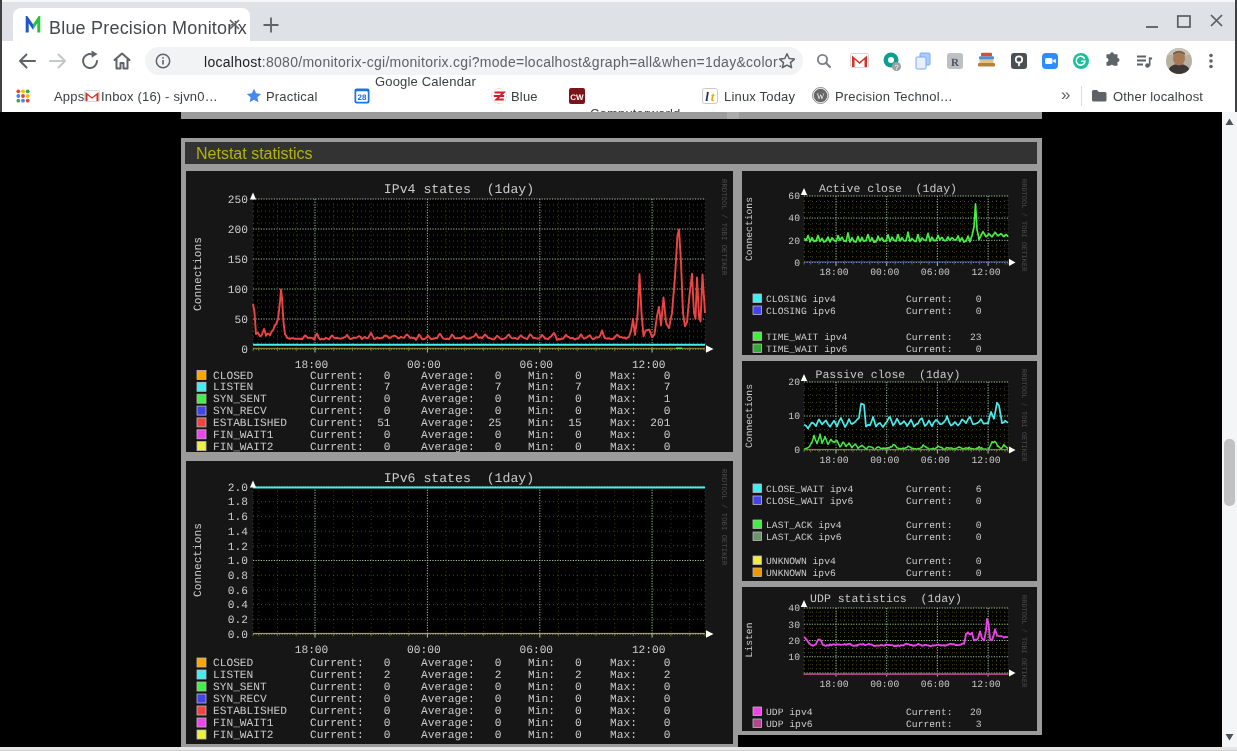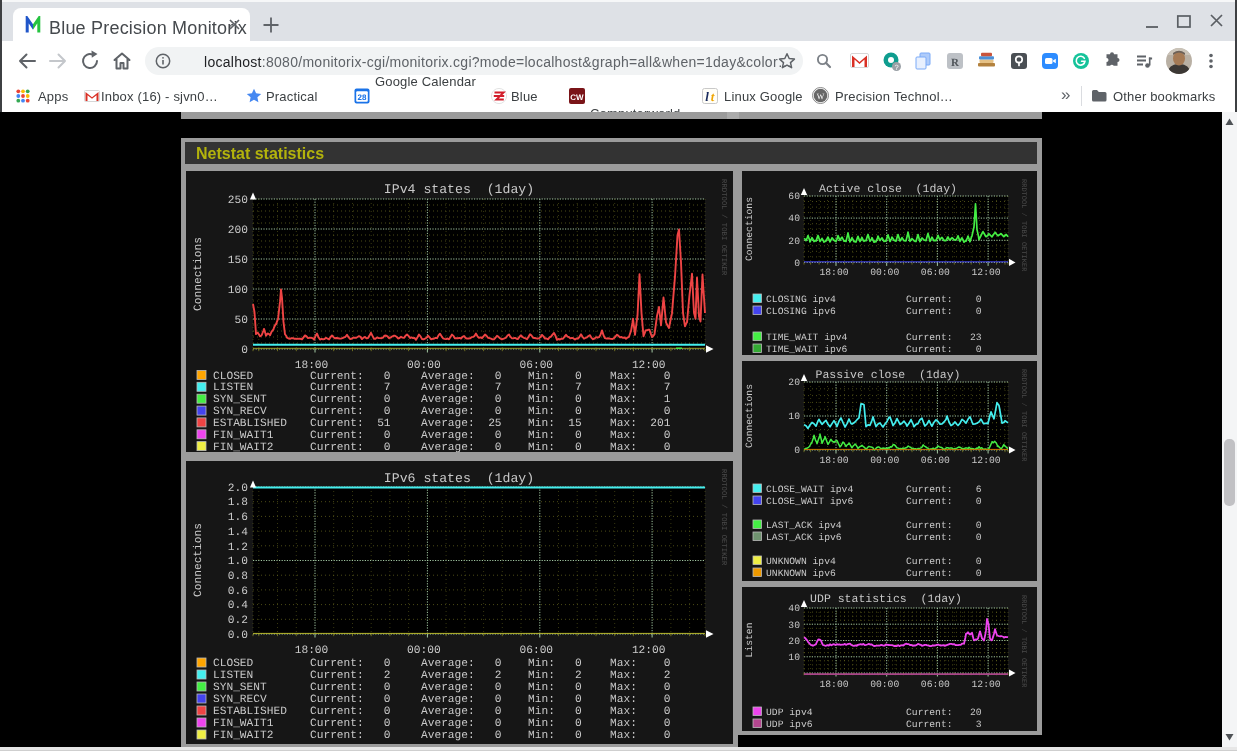--- a/index.html
+++ b/index.html
@@ -139,21 +139,21 @@
   <circle cx="2.3" cy="2.3" r="1.9" fill="#ea4335"></circle>
     <circle cx="7" cy="2.3" r="1.9" fill="#fbbc05"></circle>
     <circle cx="11.7" cy="2.3" r="1.9" fill="#34a853"></circle>
   <circle cx="2.3" cy="7" r="1.9" fill="#4285f4"></circle>
     <circle cx="7" cy="7" r="1.9" fill="#ea4335"></circle>
     <circle cx="11.7" cy="7" r="1.9" fill="#fbbc05"></circle>
   <circle cx="2.3" cy="11.7" r="1.9" fill="#34a853"></circle>
     <circle cx="7" cy="11.7" r="1.9" fill="#4285f4"></circle>
     <circle cx="11.7" cy="11.7" r="1.9" fill="#ea4335"></circle>
 </svg>
-<div class="abs bktext" style="left:38px;top:89px">Apps</div>
+<div class="abs bktext" style="left:54px;top:89px">Apps</div>
 <svg class="abs" style="left:84px;top:90px" width="16" height="12">
   <rect x="0.5" y="0.5" width="15" height="11" rx="1" fill="#fff" stroke="#d6d6d6"></rect>
   <path d="M1.5 11 V2 L8 7.3 L14.5 2 V11 H12.5 V5.3 L8 8.8 L3.5 5.3 V11 Z" fill="#d93025"></path>
 </svg>
 <div class="abs bktext" style="left:101px;top:89px">Inbox (16) - sjvn0…</div>
 <svg class="abs" style="left:246px;top:88px" width="16" height="16">
   <path d="M8 0.8 L10.1 5.3 L15.2 5.9 L11.4 9.3 L12.4 14.3 L8 11.8 L3.6 14.3 L4.6 9.3 L0.8 5.9 L5.9 5.3 Z" fill="#4688f1"></path>
 </svg>
 <div class="abs bktext" style="left:266px;top:89px">Practical</div>
 <svg class="abs" style="left:354px;top:88px" width="16" height="16">
@@ -170,42 +170,42 @@
 <svg class="abs" style="left:569px;top:88px" width="16" height="16">
   <rect width="16" height="16" rx="2" fill="#7a1418"></rect>
   <text x="8" y="11.5" font-size="8" fill="#fff" text-anchor="middle" font-family="Liberation Sans" font-weight="bold">CW</text>
 </svg>
 <div class="abs bktext" style="left:590px;top:106px">Computerworld</div>
 <svg class="abs" style="left:702px;top:88px" width="16" height="16">
   <rect x="0.5" y="0.5" width="15" height="15" rx="2" fill="#fffef8" stroke="#c9c9c9"></rect>
   <text x="5" y="13" font-size="13" fill="#1b2c5e" text-anchor="middle" font-family="Liberation Serif" font-weight="bold" font-style="italic">l</text>
   <text x="10.5" y="13" font-size="13" fill="#f0a500" text-anchor="middle" font-family="Liberation Serif" font-weight="bold" font-style="italic">t</text>
 </svg>
-<div class="abs bktext" style="left:724px;top:89px">Linux Google</div>
+<div class="abs bktext" style="left:724px;top:89px">Linux Today</div>
 <svg class="abs" style="left:812px;top:87px" width="17" height="17">
   <circle cx="8.5" cy="8.5" r="8" fill="#fff" stroke="#888"></circle>
   <circle cx="8.5" cy="8.5" r="6.8" fill="#676767"></circle>
   <text x="8.5" y="11.5" font-size="8" fill="#fff" text-anchor="middle" font-family="Liberation Serif">W</text>
 </svg>
 <div class="abs bktext" style="left:835px;top:89px">Precision Technol…</div>
 <div class="abs" style="left:1061px;top:85px;font-size:17px;color:#5f6368">»</div>
 <div class="abs" style="left:1081px;top:86px;width:1px;height:20px;background:#dadce0"></div>
 <svg class="abs" style="left:1091px;top:89px" width="16" height="13">
   <path d="M1 2.5 a1.5 1.5 0 0 1 1.5 -1.5 H6 l1.8 2 H14 a1.5 1.5 0 0 1 1.5 1.5 V11 a1.5 1.5 0 0 1 -1.5 1.5 H2.5 A1.5 1.5 0 0 1 1 11 Z" fill="#5f6368"></path>
 </svg>
-<div class="abs bktext" style="left:1113px;top:89px">Other bookmarks</div>
+<div class="abs bktext" style="left:1113px;top:89px">Other localhost</div>
 <style>.bktext{font-size:13px;letter-spacing:0.18px;color:#3c4043}</style>
 
 <div class="abs" style="left:0;top:112px;width:1222px;height:635px;background:#000"></div>
 <div class="abs" style="left:181px;top:112px;width:861px;height:7px;background:#9b9b9b"></div>
 <div class="abs" style="left:727px;top:112px;width:12px;height:7px;background:#ababab"></div>
 
 <div class="abs" style="left:181px;top:138px;width:861px;height:30px;background:#9b9b9b"></div>
 <div class="abs" style="left:185px;top:142px;width:852px;height:22px;background:#333"></div>
-<div class="abs" style="left:196px;top:144.5px;font-size:16px;font-weight:bold;color:#b3b30c;">Netstat statistics</div>
+<div class="abs" style="left:196px;top:144.5px;font-size:16px;font-weight:normal;color:#b3b30c;">Netstat statistics</div>
 
 <div class="abs" style="left:181px;top:166px;width:557px;height:582px;background:#9b9b9b"></div>
 <div class="abs" style="left:734px;top:166px;width:308px;height:569px;background:#9b9b9b"></div>
 <svg width="547" height="281" style="position:absolute;left:186px;top:171px;background:#161616;transform:translateZ(0)">
 <rect x="67.0" y="28.0" width="452.0" height="150.0" fill="#000"></rect>
 <line x1="67.0" y1="178.0" x2="519.0" y2="178.0" stroke="#b2dcb2" stroke-width="1" stroke-dasharray="1.2,1.4" stroke-opacity="0.9"></line>
 <line x1="67.0" y1="172.0" x2="519.0" y2="172.0" stroke="#7e7e24" stroke-width="1" stroke-dasharray="1,3" stroke-opacity="0.6"></line>
 <line x1="67.0" y1="166.0" x2="519.0" y2="166.0" stroke="#7e7e24" stroke-width="1" stroke-dasharray="1,3" stroke-opacity="0.6"></line>
 <line x1="67.0" y1="160.0" x2="519.0" y2="160.0" stroke="#7e7e24" stroke-width="1" stroke-dasharray="1,3" stroke-opacity="0.6"></line>
 <line x1="67.0" y1="154.0" x2="519.0" y2="154.0" stroke="#7e7e24" stroke-width="1" stroke-dasharray="1,3" stroke-opacity="0.6"></line>

